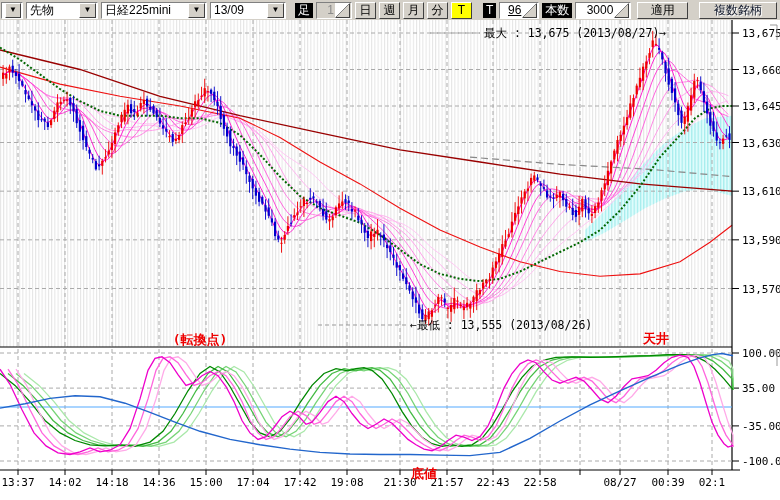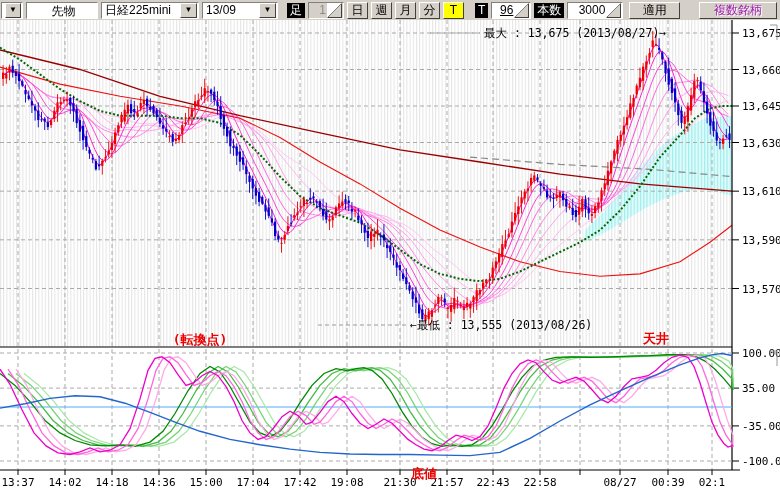--- a/index.html
+++ b/index.html
@@ -10,46 +10,46 @@
            border-bottom:1px solid #808080;display:flex;align-items:center;gap:3px;
            font-size:12px;white-space:nowrap;}
   .combo{height:17px;background:#fff;border:1px solid;border-color:#808080 #fff #fff #808080;
          display:flex;align-items:center;justify-content:space-between;padding-left:3px;box-sizing:border-box;}
   .combo .arrow-btn{width:15px;height:13px;background:#d4d0c8;border:1px solid;margin-right:1px;
          border-color:#fff #404040 #404040 #fff;font-size:8px;line-height:12px;text-align:center;color:#000;}
   .blk{background:#000;color:#fff;height:15px;line-height:15px;padding:0 3px;font-size:12px;}
   .btn{height:17px;background:#d4d0c8;border:1px solid;border-color:#fff #404040 #404040 #fff;
        font-size:12px;line-height:15px;text-align:center;box-sizing:border-box;padding:0 2px;color:#000;}
   .btn.yellow{background:#ffff00;}
-  .btn.disabled{color:#a21caf;text-shadow:1px 1px 0 #fff;}
+  .btn.disabled{color:#0f172a;text-shadow:1px 1px 0 #fff;}
   .spin{height:17px;border:1px solid;border-color:#808080 #fff #fff #808080;background:#fff;
         display:flex;align-items:center;box-sizing:border-box;}
   .spin .val{flex:1;text-align:right;padding-right:1px;font-size:12px;}
   .spin.dis{background:#d4d0c8;}
   .spin.dis .val{color:#8a8a8a;}
   .spin .updn{width:13px;height:13px;margin-right:1px;border:1px solid;border-color:#fff #404040 #404040 #fff;
         background:linear-gradient(135deg,#ffffff 48%,#808080 48%,#808080 52%,#d4d0c8 52%);}
   .spacer{flex:1;}
   
   #chart-wrap{position:absolute;left:0;top:20px;width:780px;height:480px;background:#fff;}
   svg text{font-family:"DejaVu Sans Mono","Liberation Mono",monospace;}
 </style>
 </head>
 <body>
 
 <div class="toolbar">
   <div class="combo" style="width:22px;margin-left:1px;">
     <span></span>
       <span class="arrow-btn">▼</span>
   </div>
-  <div class="combo" style="width:72px;flex-direction:column;">
+  <div class="combo" style="width:72px;">
     <span>先物</span>
     <span class="arrow-btn">▼</span>
   </div>
-  <div class="combo" style="width:98px;">
+  <div class="combo" style="width:106px;">
     <span>日経225mini</span>
     <span class="arrow-btn">▼</span>
   </div>
   <div class="combo" style="width:76px;">
     <span>13/09</span>
     <span class="arrow-btn">▼</span>
   </div>
   <span class="blk" style="margin-left:6px;">足</span>
   <div class="spin dis" style="width:36px;">
     <span class="val">1</span>

